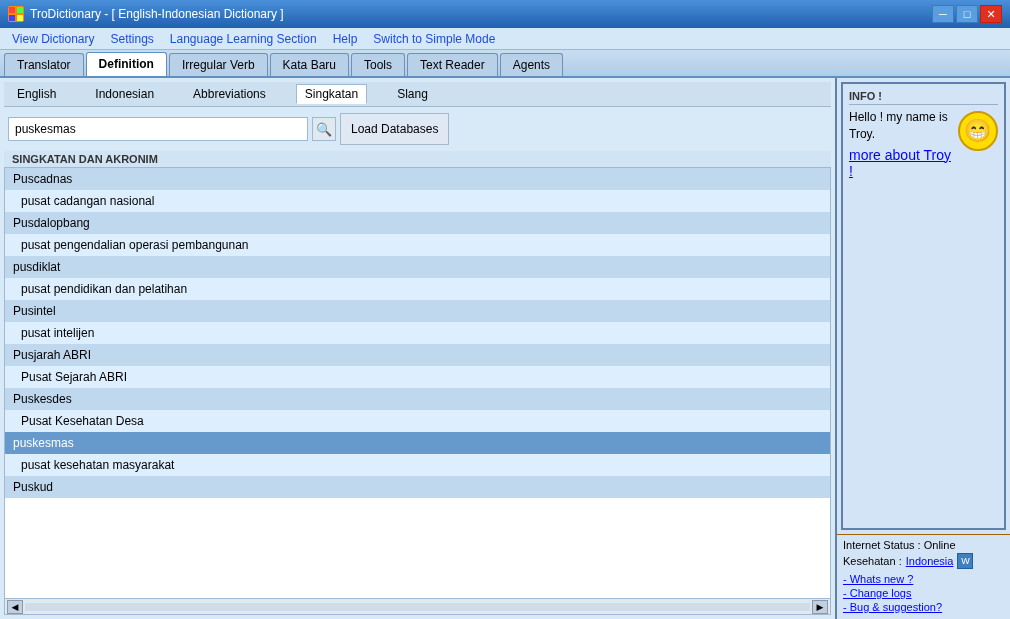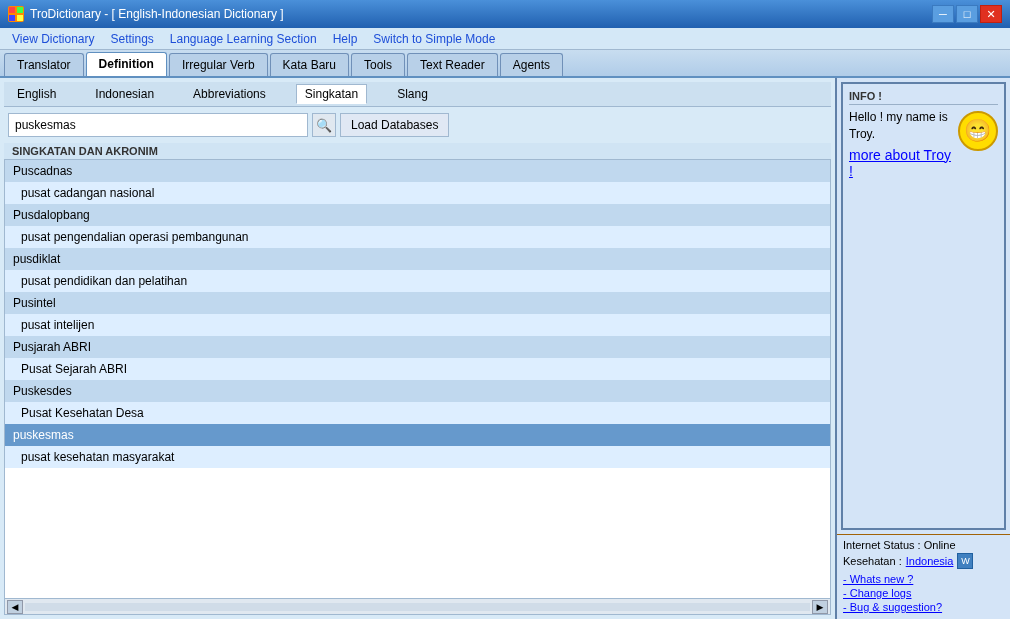--- a/index.html
+++ b/index.html
@@ -124,21 +124,21 @@
     }
     #search-btn {
       width: 24px; height: 24px;
       background: #e0e8f0;
       border: 1px solid #a0b8d0;
       cursor: pointer;
       display: flex; align-items: center; justify-content: center;
       font-size: 13px;
     }
     #load-btn {
-      height: 24px;
+      height: 32px;
       padding: 0 10px;
       background: #e0e8f4;
       border: 1px solid #a0b8d0;
       cursor: pointer;
       font-size: 12px;
     }
 
     
     #section-label {
       padding: 2px 8px;
@@ -349,20 +349,21 @@
 
         <div class="list-item term">Pusjarah ABRI</div>
         <div class="list-item definition">Pusat Sejarah ABRI</div>
 
         <div class="list-item term">Puskesdes</div>
         <div class="list-item definition">Pusat Kesehatan Desa</div>
 
         <div class="list-item term selected">puskesmas</div>
         <div class="list-item definition">pusat kesehatan masyarakat</div>
 
+        <div class="list-item term">Puskud</div>
 
       </div>
 
       <div id="hscroll">
         <div class="hscroll-btn">◀</div>
         <div class="hscroll-track"></div>
         <div class="hscroll-btn">▶</div>
       </div>
     </div>
 

